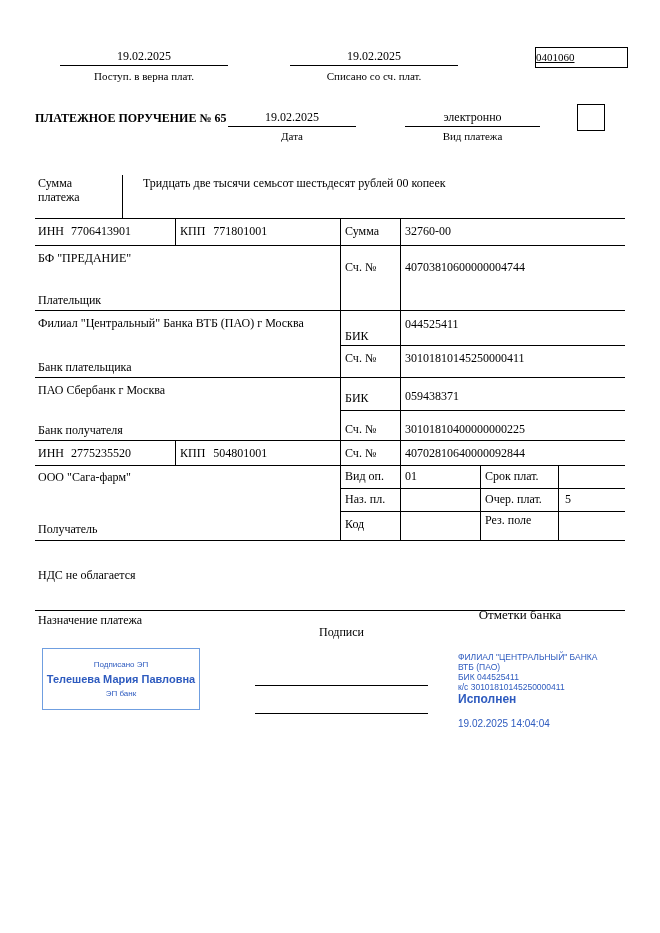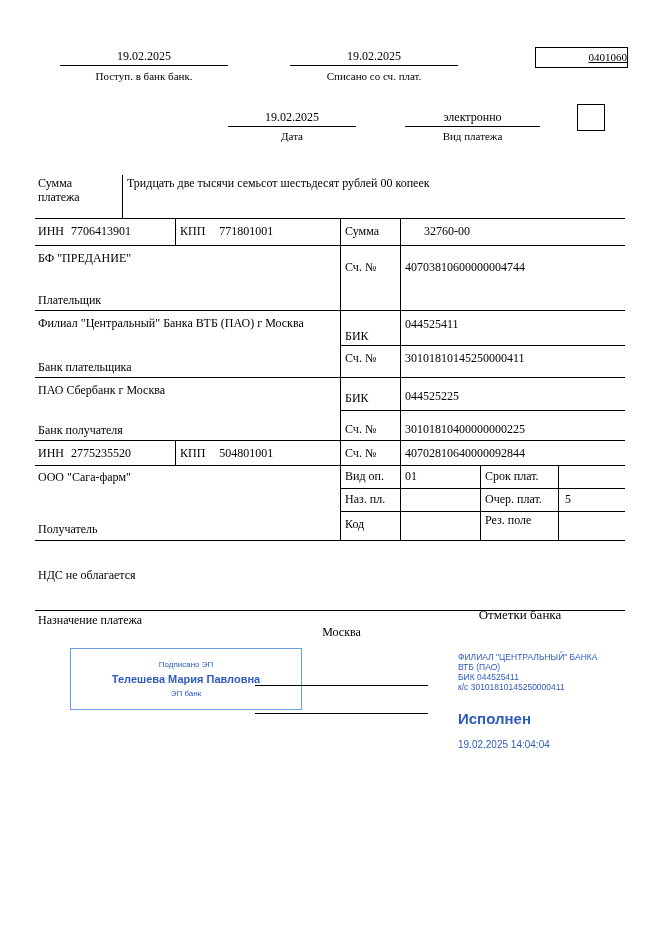--- a/index.html
+++ b/index.html
@@ -9,63 +9,64 @@
     font-family:"Liberation Serif", serif; font-size:12px; color:#000;
     overflow:hidden;
   }
   .t  { position:absolute; white-space:nowrap; line-height:14px; }
   .bold { font-weight:bold; }
   .hl { position:absolute; height:1px; background:#000; }
   .vl { position:absolute; width:1px;  background:#000; }
   .field { position:absolute; text-align:center; border-bottom:1px solid #000; line-height:16px; height:18px; }
   .lbl { position:absolute; text-align:center; font-size:11px; line-height:13px; }
   .box { position:absolute; border:1px solid #000; }
-  .code-box { text-align:right; font-size:11px; line-height:19px;text-decoration:underline; }
+  .code-box { text-align:left; font-size:11px; line-height:19px;text-decoration:underline; }
   .gap  { margin-left:7px; }
-  .gapw { margin-left:14px; }
+  .gapw { margin-left:8px; }
 
   .esign {
-    position:absolute; left:42px; top:648px; width:232px; height:62px;
+    position:absolute; left:42px; top:648px; width:158px; height:62px;
     border:1px solid var(--stamp-border,#6f9ee0);
     color:var(--stamp-blue,#2e5bbf);
     font-family:"Liberation Sans", sans-serif;
-    display:flex; flex-direction:column; align-items:center; justify-content:center; gap:4px;margin-left:28px;
+    display:flex; flex-direction:column; align-items:center; justify-content:center; gap:4px;
   }
   .es-small { font-size:8px; line-height:9px; }
   .es-name  { font-size:11px; line-height:12px; font-weight:bold; }
 
   .bank-stamp {
     position:absolute; left:458px; top:652px; width:175px;
     color:var(--stamp-blue,#2e5bbf);
     font-family:"Liberation Sans", sans-serif;
   }
   .bs-small  { font-size:8.5px; line-height:10px; }
-  .bs-status { font-size:15px; font-weight:bold; margin-top:18px; }
+  .bs-status { font-size:12px; font-weight:bold; margin-top:0; }
   .bs-datetime { font-size:10px; margin-top:12px; }
 </style>
 </head>
 <body>
 
 <div class="page">
 
   <div class="field" style="left:60px;top:48px;width:168px">19.02.2025</div>
-  <div class="lbl" style="left:60px;top:70px;width:168px">Поступ. в банк банк.</div>
+  <div class="lbl" style="left:60px;top:70px;width:168px">Поступ. в верна плат.</div>
   <div class="field" style="left:290px;top:48px;width:168px">19.02.2025</div>
   <div class="lbl" style="left:290px;top:70px;width:168px">Списано со сч. плат.</div>
   <div class="box code-box" style="left:535px;top:47px;width:93px;height:21px">0401060</div>
 
+  <div class="t bold" style="left:35px;top:111px">ПЛАТЕЖНОЕ ПОРУЧЕНИЕ № 65</div>
   <div class="field" style="left:228px;top:109px;width:128px">19.02.2025</div>
   <div class="lbl" style="left:228px;top:130px;width:128px">Дата</div>
   <div class="field" style="left:405px;top:109px;width:135px">электронно</div>
   <div class="lbl" style="left:405px;top:130px;width:135px">Вид платежа</div>
   <div class="box" style="left:577px;top:104px;width:28px;height:27px"></div>
 
   <div class="t" style="left:38px;top:176px">Сумма</div>
   <div class="t" style="left:38px;top:190px">платежа</div>
-  <div class="t" style="left:127px;top:176px">Тридцать две тысячи семьсот шестьдесят рублей 00 копеек</div>
+  <div class="t" style="left:143px;top:176px">Тридцать две тысячи семьсот шестьдесят рублей 00 копеек</div>
 
   <div class="hl" style="left:35px;top:218px;width:590px"></div>
   <div class="hl" style="left:35px;top:245px;width:590px"></div>
   <div class="hl" style="left:35px;top:310px;width:590px"></div>
   <div class="hl" style="left:340px;top:345px;width:285px"></div>
   <div class="hl" style="left:35px;top:377px;width:590px"></div>
   <div class="hl" style="left:340px;top:410px;width:285px"></div>
   <div class="hl" style="left:35px;top:440px;width:590px"></div>
   <div class="hl" style="left:35px;top:465px;width:590px"></div>
   <div class="hl" style="left:340px;top:488px;width:285px"></div>
@@ -76,38 +77,38 @@
   <div class="vl" style="left:175px;top:218px;height:27px"></div>
   <div class="vl" style="left:340px;top:218px;height:322px"></div>
   <div class="vl" style="left:400px;top:218px;height:322px"></div>
   <div class="vl" style="left:175px;top:440px;height:25px"></div>
   <div class="vl" style="left:480px;top:465px;height:75px"></div>
   <div class="vl" style="left:558px;top:465px;height:75px"></div>
 
   <div class="t" style="left:38px;top:224px"><span>ИНН</span><span class="gap">7706413901</span></div>
   <div class="t" style="left:180px;top:224px"><span>КПП</span><span class="gapw">771801001</span></div>
   <div class="t" style="left:345px;top:224px">Сумма</div>
-  <div class="t" style="left:424px;top:224px">32760-00</div>
+  <div class="t" style="left:405px;top:224px">32760-00</div>
 
   <div class="t" style="left:38px;top:251px">БФ "ПРЕДАНИЕ"</div>
   <div class="t" style="left:38px;top:293px">Плательщик</div>
   <div class="t" style="left:345px;top:260px">Сч. №</div>
   <div class="t" style="left:405px;top:260px">40703810600000004744</div>
 
   <div class="t" style="left:38px;top:316px">Филиал "Центральный" Банка ВТБ (ПАО) г Москва</div>
   <div class="t" style="left:38px;top:360px">Банк плательщика</div>
   <div class="t" style="left:345px;top:329px">БИК</div>
   <div class="t" style="left:405px;top:317px">044525411</div>
   <div class="t" style="left:345px;top:351px">Сч. №</div>
   <div class="t" style="left:405px;top:351px">30101810145250000411</div>
 
   <div class="t" style="left:38px;top:383px">ПАО Сбербанк г Москва</div>
   <div class="t" style="left:38px;top:423px">Банк получателя</div>
   <div class="t" style="left:345px;top:391px">БИК</div>
-  <div class="t" style="left:405px;top:389px">044525225</div>
+  <div class="t" style="left:405px;top:389px">059438371</div>
   <div class="t" style="left:345px;top:422px">Сч. №</div>
   <div class="t" style="left:405px;top:422px">30101810400000000225</div>
 
   <div class="t" style="left:38px;top:446px"><span>ИНН</span><span class="gap">2775235520</span></div>
   <div class="t" style="left:180px;top:446px"><span>КПП</span><span class="gapw">504801001</span></div>
   <div class="t" style="left:345px;top:446px">Сч. №</div>
   <div class="t" style="left:405px;top:446px">40702810640000092844</div>
 
   <div class="t" style="left:38px;top:470px">ООО "Сага-фарм"</div>
   <div class="t" style="left:38px;top:522px">Получатель</div>
@@ -117,21 +118,21 @@
   <div class="t" style="left:345px;top:492px">Наз. пл.</div>
   <div class="t" style="left:485px;top:492px">Очер. плат.</div>
   <div class="t" style="left:565px;top:492px">5</div>
   <div class="t" style="left:345px;top:517px">Код</div>
   <div class="t" style="left:485px;top:513px">Рез. поле</div>
 
   <div class="t" style="left:38px;top:568px">НДС не облагается</div>
   <div class="hl" style="left:35px;top:610px;width:590px"></div>
   <div class="t" style="left:38px;top:613px">Назначение платежа</div>
 
-  <div class="lbl" style="left:255px;top:626px;width:173px;font-size:12px">Москва</div>
+  <div class="lbl" style="left:255px;top:626px;width:173px;font-size:12px">Подписи</div>
   <div class="lbl" style="left:455px;top:608px;width:130px;font-size:13px">Отметки банка</div>
 
   <div class="esign">
     <div class="es-small">Подписано ЭП</div>
     <div class="es-name">Телешева Мария Павловна</div>
     <div class="es-small">ЭП банк</div>
   </div>
 
   <div class="hl" style="left:255px;top:685px;width:173px"></div>
   <div class="hl" style="left:255px;top:713px;width:173px"></div>

